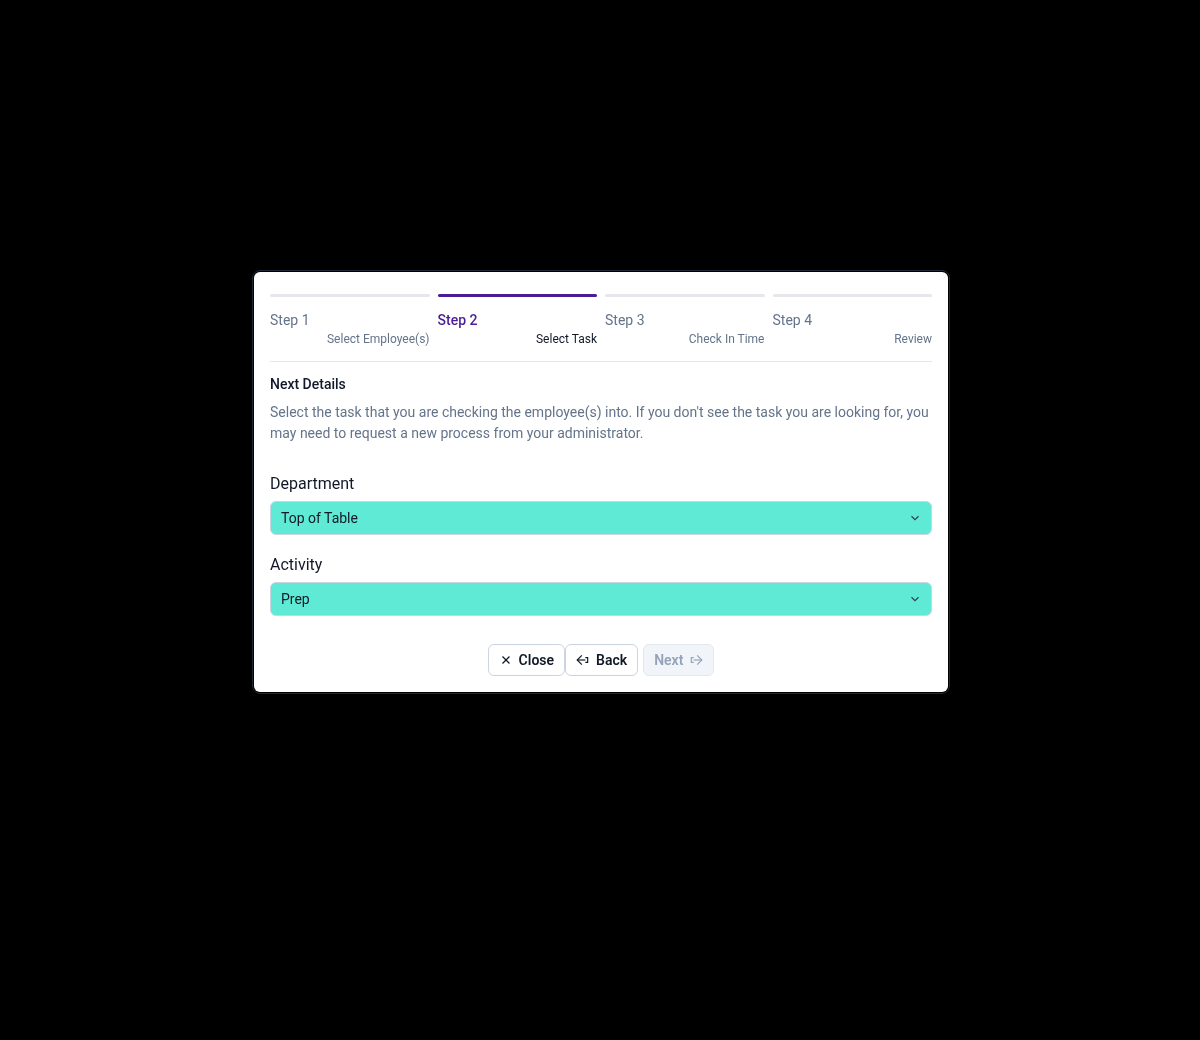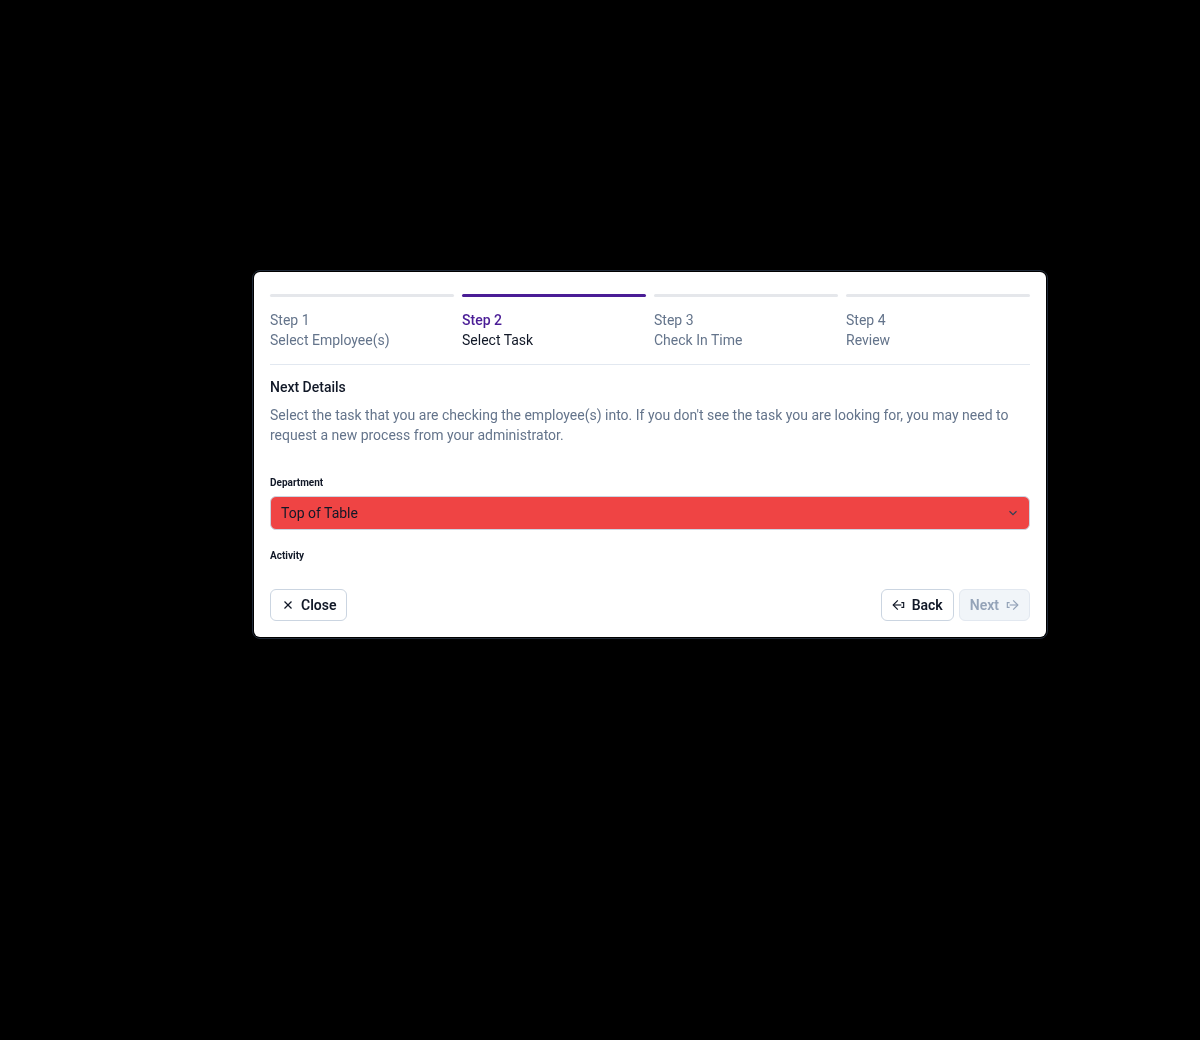--- a/index.html
+++ b/index.html
@@ -28,21 +28,21 @@
     position: relative;
   }
   .overlay {
     position: absolute;
     inset: 0;
     display: flex;
     align-items: center;
     justify-content: center;
   }
   .dialog {
-    width: 792px;
+    width: 694px;
     background: var(--bg);
     border-radius: 6px;
     box-shadow: 0 10px 25px rgba(0,0,0,0.3);
     padding: 22px 16px 16px 16px;
     box-sizing: border-box;
     outline: 1px solid #1F2937;
     outline-offset: 1px;
     position: absolute;
     left: 254px;
     top: 272px;
@@ -65,23 +65,24 @@
     margin-bottom: 14px;
   }
   .step.completed .step-bar { background: var(--step-bg); }
   .step.active .step-bar { background: var(--brand); }
   .step-index {
     font-size: 14px;
     line-height: 1.4;
     color: var(--muted);
   }
   .step-label {
-    font-size: 14px;
+    font-size: 12px;
     line-height: 1.4;
     color: var(--muted);
+    text-align: right;
   }
   .step.active .step-index { color: var(--brand); font-weight: 500; }
   .step.active .step-label { color: var(--text); }
 
   
   .section-title {
     font-size: 14px;
     font-weight: 500;
     color: var(--text);
     margin-bottom: 10px;
@@ -90,33 +91,33 @@
     font-size: 14px;
     color: var(--muted);
     line-height: 1.45;
     margin-bottom: 31px;
   }
 
   
   .field { margin-bottom: 20px; }
   .field-label {
     display: block;
-    font-size: 10px;
-    font-weight: 700;
+    font-size: 16px;
+    font-weight: 400;
     color: var(--text);
     margin-bottom: 8px;
   }
   .select {
     position: relative;
   }
   .select-btn {
     width: 100%;
     box-sizing: border-box;
     text-align: left;
-    background: #ef4444;
+    background: #5eead4;
     border: 1px solid var(--border-input);
     border-radius: 6px;
     padding: 8px 34px 8px 10px;
     font-size: 14px;
     color: var(--text);
     cursor: pointer;
     display: flex;
     align-items: center;
     justify-content: space-between;
     font-family: inherit;
@@ -126,21 +127,21 @@
     right: 10px;
     top: 50%;
     transform: translateY(-50%);
     display: inline-flex;
     color: #334155;
   }
 
   
   .footer {
     display: flex;
-    justify-content: space-between;
+    justify-content: center;
     align-items: center;
     margin-top: 28px;
   }
   .footer-right { display: flex; gap: 5px; }
   .btn {
     display: inline-flex;
     align-items: center;
     gap: 6px;
     border: 1px solid var(--border-input);
     background: #fff;
@@ -203,20 +204,30 @@
             <svg width="14" height="14" viewBox="0 0 24 24" fill="none" stroke="currentColor" stroke-width="2">
                 <path d="M6 9l6 6 6-6"></path>
               </svg>
           </span>
         </button>
       </div>
     </div>
 
     <div class="field">
       <label class="field-label">Activity</label>
+      <div class="select">
+        <button type="button" class="select-btn">
+          <span>Prep</span>
+          <span class="chev">
+            <svg width="14" height="14" viewBox="0 0 24 24" fill="none" stroke="currentColor" stroke-width="2">
+                <path d="M6 9l6 6 6-6"></path>
+              </svg>
+          </span>
+        </button>
+      </div>
     </div>
 
     <div class="field">
     </div>
 
     <div class="footer">
       <button type="button" class="btn icon-left">
         <svg width="14" height="14" viewBox="0 0 24 24" fill="none" stroke="currentColor" stroke-width="2">
             <path d="M18 6L6 18"></path>
             <path d="M6 6l12 12"></path>

